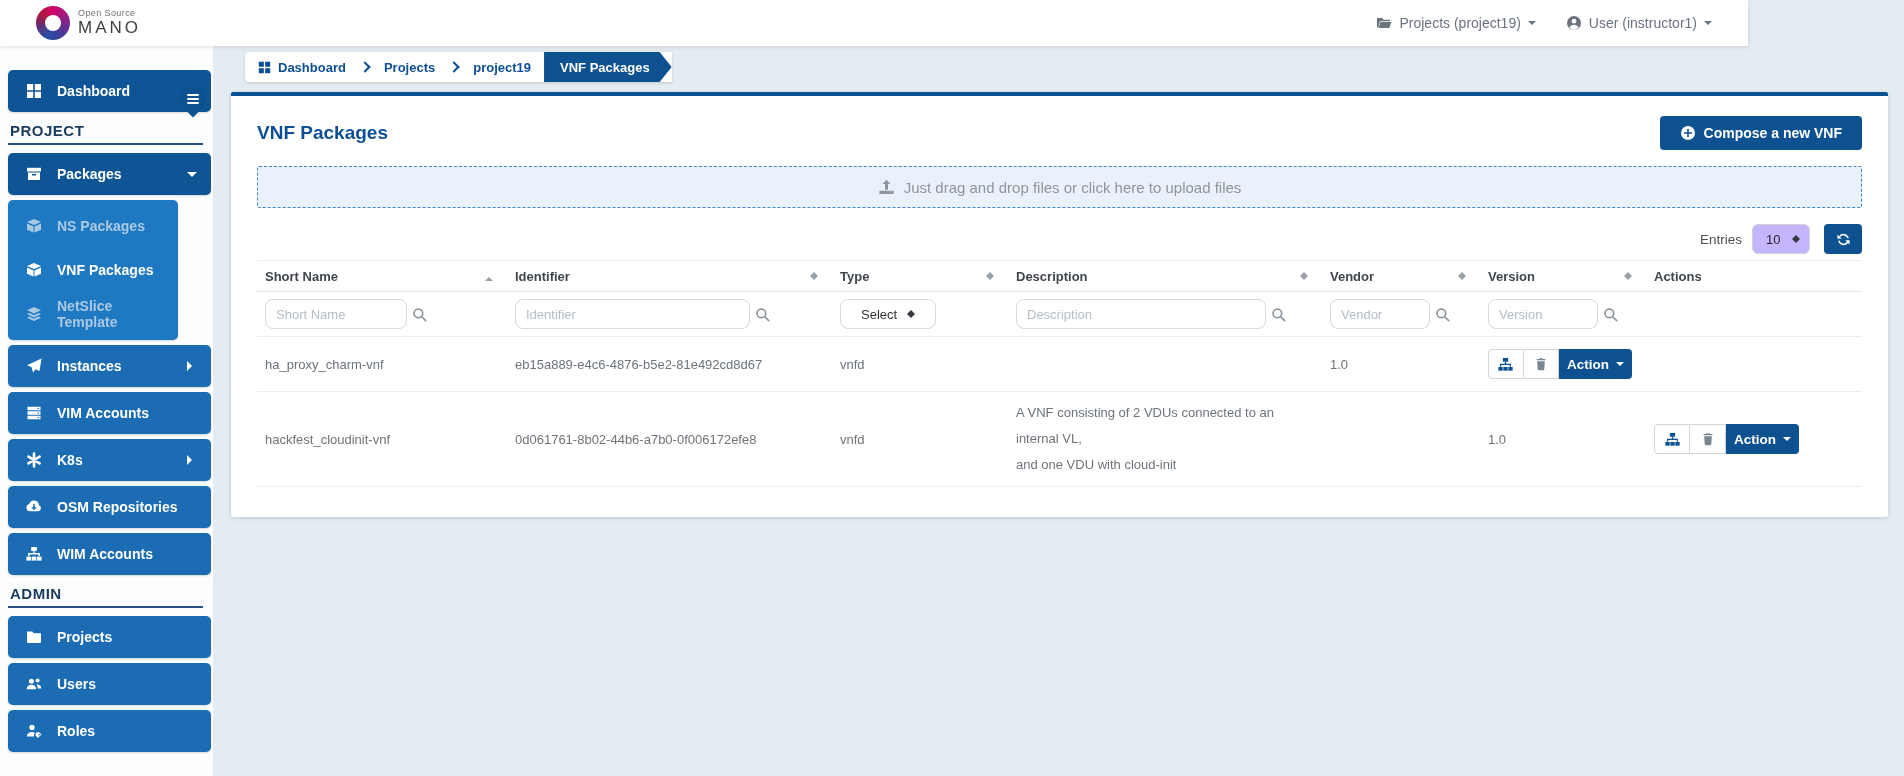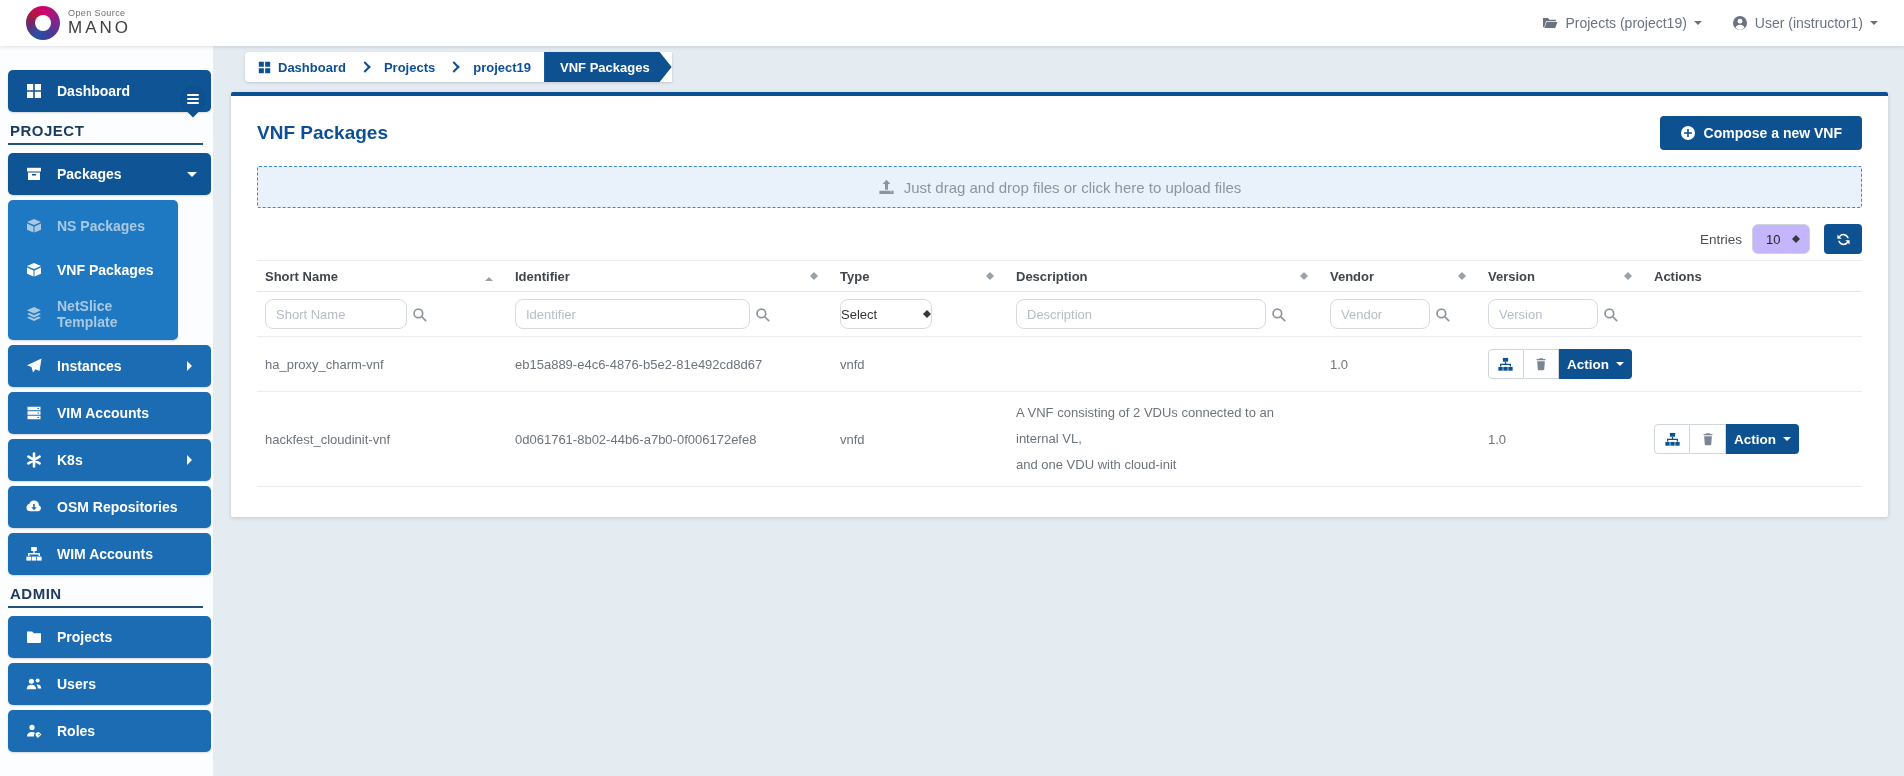--- a/index.html
+++ b/index.html
@@ -1,23 +1,23 @@
 <!DOCTYPE html>
 <html><head>
 <meta charset="utf-8">
 <style>
   * { margin:0; padding:0; box-sizing:border-box; }
   html,body { width:1904px; height:776px; overflow:hidden; }
   body { font-family:"Liberation Sans", sans-serif; background:#e4ebf1; color:#333; }
   svg { display:block; }
 
   
-  .topbar { position:fixed; top:0; left:0; width:1904px; height:46px; background:#fff;
+  .topbar { position:fixed; top:0; left:0; width:1748px; height:46px; background:#fff;
             box-shadow:0 1px 4px rgba(0,0,0,.12); z-index:20; display:flex; align-items:center;
-            justify-content:space-between; padding:0 26px; }
+            justify-content:space-between; padding:0 36px; }
   .logo { display:flex; align-items:center; gap:8px; cursor:pointer; }
   .logo-swirl { width:34px; height:34px; border-radius:50%;
                 background:conic-gradient(#d4006f,#a01a7d,#6f2c91,#3e3e99,#2b4ea5,#5f2f73,#b1173d,#d4006f);
                 position:relative; }
   .logo-swirl::after { content:""; position:absolute; left:9px; top:9px; width:16px; height:16px;
                        border-radius:50%; background:#fff; }
   .logo-text { line-height:1.05; }
   .logo-top { font-size:9px; color:#6d6e71; letter-spacing:.4px; }
   .logo-name { font-size:17px; color:#414042; letter-spacing:3px; font-weight:500; }
   .top-menus { display:flex; align-items:center; gap:30px; }
@@ -97,21 +97,21 @@
   .sort { margin-left:auto; display:flex; flex-direction:column; gap:1px; }
   .sort .s-up { width:0;height:0;border:4px solid transparent;border-bottom-color:#9aa1a8;margin-bottom:-1px; }
   .sort .s-dn { width:0;height:0;border:4px solid transparent;border-top-color:#9aa1a8; }
   .trow-filter { padding:7px 0; border-bottom:1px solid #e9edf0; }
   .fcell { display:flex; align-items:center; gap:5px; padding:0 8px; }
   .f-input { height:30px; border:1px solid #d4dae0; border-radius:8px; padding:0 10px; font-size:13px;
              color:#495057; font-family:inherit; outline:none; width:100%; max-width:190px; }
   .f-input::placeholder { color:#b6bdc4; }
   .f-search { color:#8d959c; flex:0 0 15px; cursor:pointer; }
   .f-select { height:30px; min-width:92px; border:1px solid #d4dae0; border-radius:8px; background:#fff;
-              display:flex; align-items:center; justify-content:space-between; gap:10px; padding:0 0;
+              display:flex; align-items:center; justify-content:space-between; gap:10px; padding:0 20px;
               font-size:13px; color:#333; cursor:pointer; }
   .trow { border-bottom:1px solid #e9edf0; min-height:55px; }
   .td { padding:8px 14px 8px 8px; font-size:13px; color:#6d747b; }
   .td-desc { line-height:26px; }
   .actions-group { display:flex; align-items:stretch; height:30px; }
   .ab { border:1px solid #cfd6dc; background:#fff; display:flex; align-items:center; justify-content:center;
         width:36px; cursor:pointer; }
   .ab-sitemap { border-radius:4px 0 0 4px; color:#0d5191; }
   .ab-trash { border-left:none; color:#7a8691; }
   .ab-action { border:none; background:#0d5191; color:#fff; border-radius:0 4px 4px 0; display:flex;

